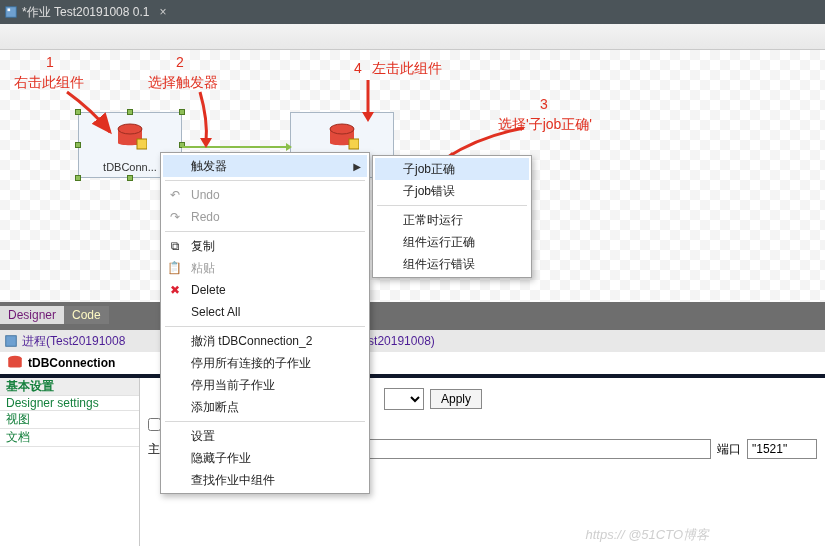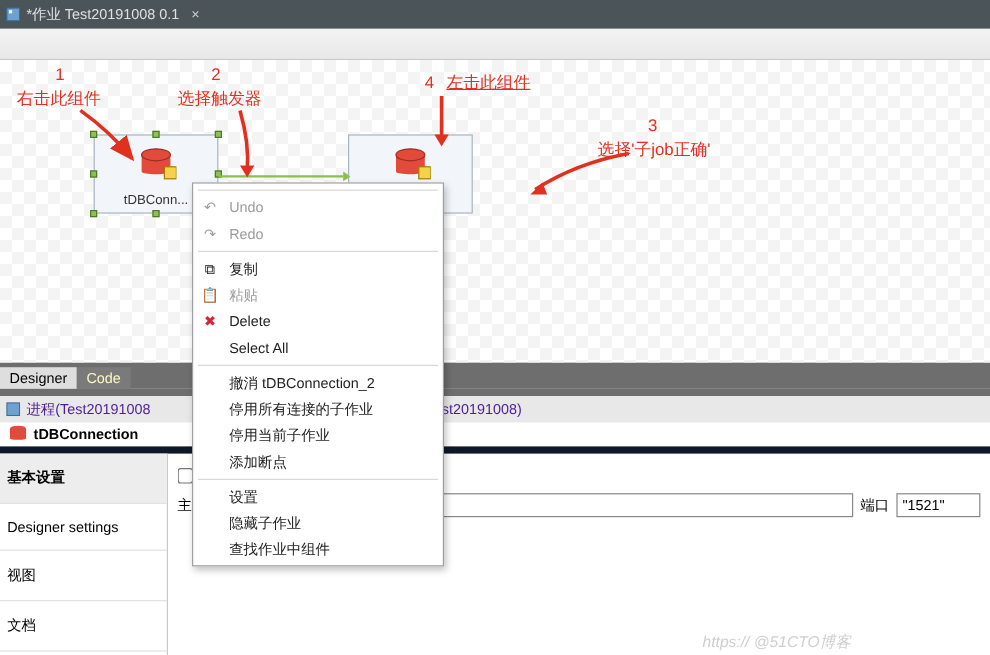--- a/index.html
+++ b/index.html
@@ -44,34 +44,34 @@
   .menu .mi:hover, .menu .mi.hover { background: #d9eafd; }
   .menu .mi.disabled { color: #9c9c9c; }
   .menu .sep { height:1px; background:#d8d8d8; margin:3px 2px; }
   .menu .mi .ico { position:absolute; left:4px; width:16px; height:16px; display:flex; align-items:center; justify-content:center;}
   .menu .mi .sub-arrow { position:absolute; right:6px; font-size:10px; color:#333;}
 
   .submenu { left: 209px; top: 0; min-width: 160px; }
 
   
   .bottom-strip { background:#6e6e6e; height:22px; display:flex; align-items:flex-end;}
-  .bottom-strip .tab { background:#dedede; color:#000000; padding:2px 8px; margin-top:3px;}
+  .bottom-strip .tab { background:#dedede; color:#701a75; padding:2px 8px; margin-top:3px;}
   .bottom-strip .tab.inactive { background:#7a7a7a; color:#fef9c3;}
 
   .sep-bar { height:6px; background:#6e6e6e;}
   .process-row { height:22px; background:#e8e8e8; display:flex; align-items:center; padding-left:4px; color:#4c1d95;}
   .process-row .db-mini{width:14px;height:14px;margin-right:4px;}
 
   
-  .prop-head { height:26px; display:flex; align-items:center; padding-left:6px; font-weight:bold; font-size:14px; border-bottom:6px solid #0f172a;}
+  .prop-head { height:26px; display:flex; align-items:center; padding-left:6px; font-weight:bold; font-size:14px; border-bottom:4px solid #0f172a;}
   .prop-head .db-mini{width:18px;height:18px;margin-right:4px;}
 
   .prop-body { display:flex; height: calc(546px - 22px - 26px - 252px - 22px - 6px - 22px - 26px);}
   .prop-nav { width:140px; border-right:1px solid #c9c9c9; }
-  .prop-nav .pn { padding:12px 6px; border-bottom:1px solid #e2e2e2; color:#000000;}
+  .prop-nav .pn { padding:0 6px; border-bottom:1px solid #e2e2e2; color:#15803d;}
   .prop-nav .pn.active { background:#ededed; font-weight:bold; }
 
   .prop-form { flex:1; padding:4px 8px; position:relative;}
   .prop-form .row { display:flex; align-items:center; margin:6px 0; gap:6px;}
   .prop-form select, .prop-form input[type="text"] { border:1px solid #888; padding:2px 4px; font-size:12px; background:#fff;}
   .prop-form .apply { border:1px solid #888; background:#f4f4f4; padding:2px 10px;}
   .prop-form input[type="checkbox"]{ width:13px;height:13px;}
   .host-input { flex:1; }
   .watermark { position:absolute; right:116px; bottom:4px; color:#cfcfcf; font-size:13px; font-style:italic;}
   .port-lbl{margin-left:auto;}
@@ -123,21 +123,21 @@
   <svg style="position:absolute; left:182px; top:93px;" width="110" height="8">
       <line x1="0" y1="4" x2="104" y2="4" stroke="#8bbf4a" stroke-width="2"></line>
       <polygon points="104,0 110,4 104,8" fill="#8bbf4a"></polygon>
     </svg>
 
   <div class="annot" style="left:46px; top:4px;">1</div>
   <div class="annot" style="left:14px; top:24px;">右击此组件</div>
   <div class="annot" style="left:176px; top:4px;">2</div>
   <div class="annot" style="left:148px; top:24px;">选择触发器</div>
   <div class="annot" style="left:354px; top:10px;">4</div>
-  <div class="annot" style="left:372px; top:10px;text-decoration:underline;">左击此组件</div>
+  <div class="annot" style="left:372px; top:10px;">左击此组件</div>
   <div class="annot" style="left:540px; top:46px;">3</div>
   <div class="annot" style="left:498px; top:66px;">选择'子job正确'</div>
 
   <svg class="arrow" style="left:62px; top:40px;" width="60" height="50">
       <defs>
         <marker id="ah" markerWidth="8" markerHeight="8" refX="6" refY="3" orient="auto">
           <path d="M0,0 L7,3 L0,6 Z" fill="#e03020"></path>
         </marker>
       </defs>
       <path d="M5 2 Q30 20 48 42" stroke="#e03020" stroke-width="3" fill="none" marker-end="url(#ah)"></path>
@@ -149,20 +149,43 @@
   <svg class="arrow" style="left:356px; top:28px;" width="24" height="46">
       <path d="M12 2 L12 36" stroke="#e03020" stroke-width="3" fill="none"></path>
       <path d="M6 34 L12 44 L18 34 Z" fill="#e03020"></path>
     </svg>
   <svg class="arrow" style="left:440px; top:76px;" width="90" height="40">
       <path d="M84 2 Q40 10 6 32" stroke="#e03020" stroke-width="3" fill="none"></path>
       <path d="M12 26 L2 36 L16 36 Z" fill="#e03020"></path>
     </svg>
 
   <div class="menu" style="left:160px; top:102px;">
+    <div class="mi hover">
+      <span>触发器</span>
+      <span class="sub-arrow">▶</span>
+
+      <div class="menu submenu">
+        <div class="mi hover">
+            <span>子job正确</span>
+          </div>
+        <div class="mi">
+            <span>子job错误</span>
+          </div>
+        <div class="sep"></div>
+        <div class="mi">
+            <span>正常时运行</span>
+          </div>
+        <div class="mi">
+            <span>组件运行正确</span>
+          </div>
+        <div class="mi">
+            <span>组件运行错误</span>
+          </div>
+      </div>
+    </div>
     <div class="sep"></div>
     <div class="mi disabled">
         <span class="ico">↶</span>
         <span>Undo</span>
       </div>
     <div class="mi disabled">
         <span class="ico">↷</span>
         <span>Redo</span>
       </div>
     <div class="sep"></div>
@@ -235,20 +258,25 @@
 <div class="prop-body">
   <div class="prop-nav">
     <div class="pn active">基本设置</div>
     <div class="pn">Designer settings</div>
     <div class="pn">视图</div>
     <div class="pn">文档</div>
   </div>
 
   <div class="prop-form">
     <div class="row">
+      <span style="width:230px;"></span>
+      <select style="width:40px;"></select>
+      <button class="apply">Apply</button>
+    </div>
+    <div class="row">
       <input type="checkbox" style="">
       <span>使用tns文件</span>
     </div>
     <div class="row">
       <span style="width:34px;">主机</span>
       <input type="text" class="host-input" value="&quot;&quot;" style="">
       <span class="port-lbl">端口</span>
       <input type="text" style="width: 70px;" value="&quot;1521&quot;">
     </div>
     <div class="watermark">https://       @51CTO博客</div>

